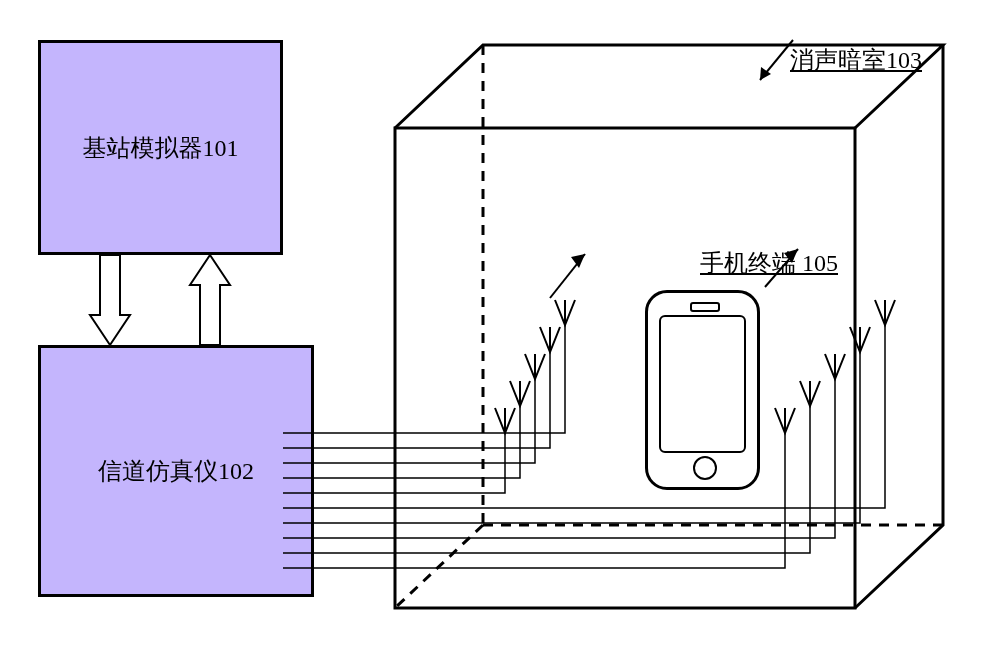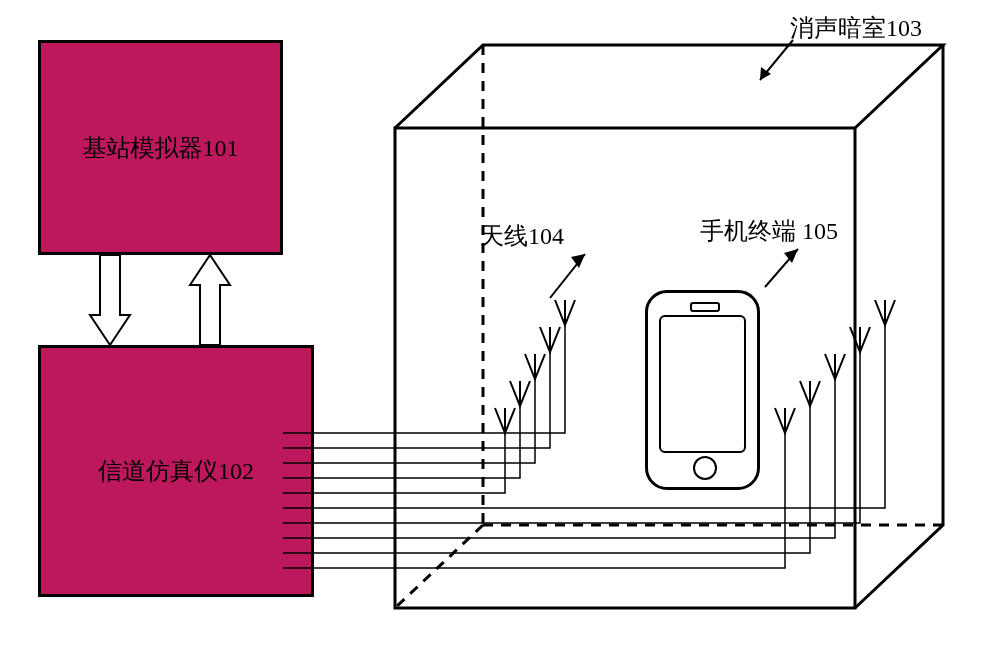--- a/index.html
+++ b/index.html
@@ -17,25 +17,27 @@
     width: 1000px;
     height: 660px;
   }
   .box {
     position: absolute;
     border: 3px solid #000;
     box-sizing: border-box;
     display: flex;
     align-items: center;
     justify-content: center;
-    background: #be185d;
+    background: #c4b5fd;
   }
   .label {
     position: absolute;
+    text-decoration: underline;
     white-space: nowrap;
+    margin-top: 32px;
   }
   svg.arrow {
     position: absolute;
     overflow: visible;
   }
 </style>
 </head>
 <body>
 
 <div class="stage">
@@ -80,21 +82,20 @@
     <div style="position:absolute; left:50%; top:9px; width:26px; height:6px; margin-left:-13px; border:2px solid #000; border-radius:3px;"></div>
     <div style="position:absolute; left:50%; bottom:7px; width:20px; height:20px; margin-left:-10px; border:2px solid #000; border-radius:50%;"></div>
   </div>
 
   <span class="label" style="left:700px; top:215px;">手机终端 105</span>
   <svg class="arrow" style="left:760px; top:245px; width:50px; height:50px;">
     <line x1="5" y1="42" x2="38" y2="4" stroke="#000" stroke-width="2"></line>
     <polygon points="38,4 24,8 32,18" fill="#000"></polygon>
   </svg>
 
-  <span class="label" style="left:480px; top:220px;">天线104</span>
   <svg class="arrow" style="left:545px; top:250px; width:50px; height:55px;">
     <line x1="5" y1="48" x2="40" y2="4" stroke="#000" stroke-width="2"></line>
     <polygon points="40,4 26,7 34,18" fill="#000"></polygon>
   </svg>
 
   <svg class="arrow" style="left:495px; top:300px; width:140px; height:160px;">
     <g stroke="#000" stroke-width="2" fill="none">
       <polyline points="60,0 70,25 80,0"></polyline>
         <line x1="70" y1="0" x2="70" y2="25"></line>
       <polyline points="45,27 55,52 65,27"></polyline>

